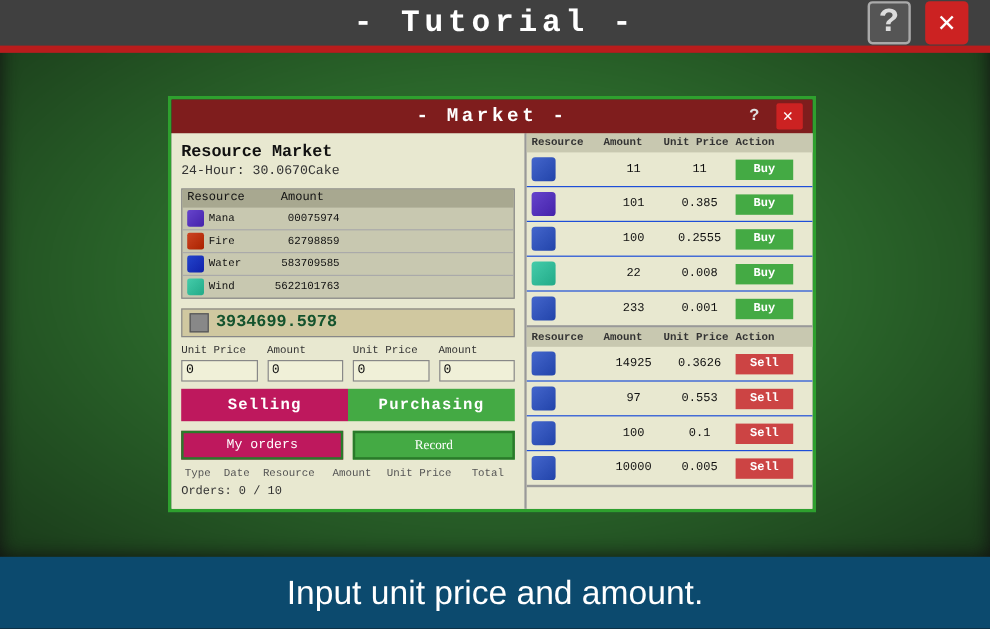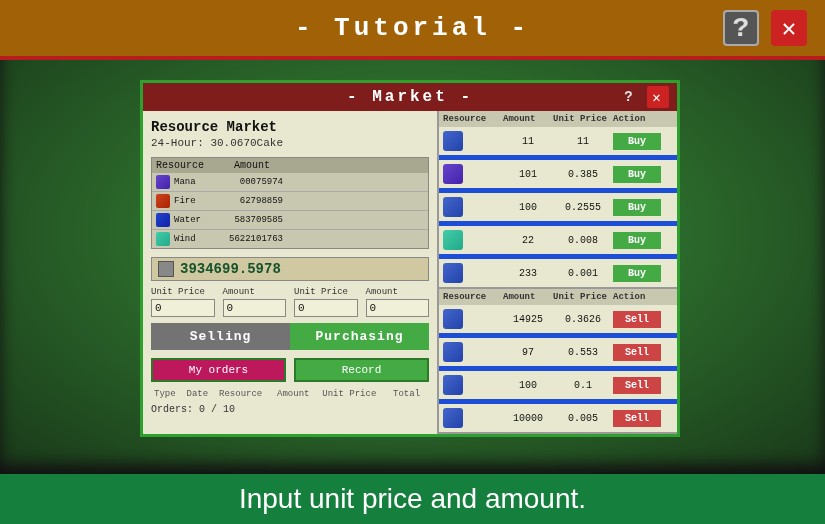--- a/index.html
+++ b/index.html
@@ -18,23 +18,23 @@
       top: 0; left: 0; right: 0; bottom: 60px;
       background: radial-gradient(ellipse at center, #4a9a4a 0%, #2d6e2d 40%, #1a3a1a 100%);
       filter: blur(8px);
       z-index: 0;
     }
 
     
     .tutorial-header {
       position: absolute;
       top: 0; left: 0; right: 0;
-      height: 60px;
-      background: #a16207;
-      border-bottom: 4px solid #b91c1c;
+      height: 44px;
+      background: #404040;
+      border-bottom: 6px solid #b91c1c;
       display: flex;
       align-items: center;
       justify-content: center;
       z-index: 10;
     }
     .tutorial-title {
       color: #ffffff;
       font-size: 26px;
       font-weight: bold;
       letter-spacing: 4px;
@@ -211,21 +211,21 @@
     }
 
     
     .action-btns {
       display: flex;
       gap: 0;
       margin-bottom: 8px;
     }
     .btn-selling {
       flex: 1;
-      background: #737373;
+      background: #be185d;
       color: white;
       border: none;
       font-size: 13px;
       font-weight: bold;
       padding: 6px 0;
       cursor: pointer;
       font-family: 'Courier New', Courier, monospace;
       letter-spacing: 1px;
     }
     .btn-purchasing {
@@ -258,21 +258,21 @@
       font-family: 'Courier New', Courier, monospace;
     }
     .btn-record {
       flex: 1;
       background: #44aa44;
       color: white;
       border: 2px solid #2a7a2a;
       font-size: 11px;
       padding: 4px 0;
       cursor: pointer;
-      font-family: Liberation Mono, monospace;
+      font-family: Liberation Serif, serif;
     }
 
     
     .orders-table {
       width: 100%;
       border-collapse: collapse;
       font-size: 9px;
       color: #333;
     }
     .orders-table th {
@@ -306,21 +306,21 @@
       font-size: 9px;
       color: #333;
       font-weight: bold;
     }
 
     .right-row {
       display: grid;
       grid-template-columns: 60px 50px 60px 60px;
       padding: 4px 4px;
       align-items: center;
-      border-bottom: 5px solid #1d4ed8;
+      border-bottom: 1px solid #1d4ed8;
     }
     .right-row:last-child { border-bottom: none; }
 
     .res-icon-sm {
       width: 20px;
       height: 20px;
       border-radius: 3px;
       display: inline-block;
     }
 
@@ -350,22 +350,22 @@
       padding: 3px 8px;
       cursor: pointer;
       font-family: 'Courier New', Courier, monospace;
       width: 48px;
     }
 
     
     .instruction-bar {
       position: absolute;
       bottom: 0; left: 0; right: 0;
-      height: 50px;
-      background: #15803d;
+      height: 60px;
+      background: #0c4a6e;
       display: flex;
       align-items: center;
       justify-content: center;
       z-index: 10;
     }
     .instruction-text {
       color: white;
       font-size: 28px;
       font-family: Arial, sans-serif;
       font-weight: normal;

